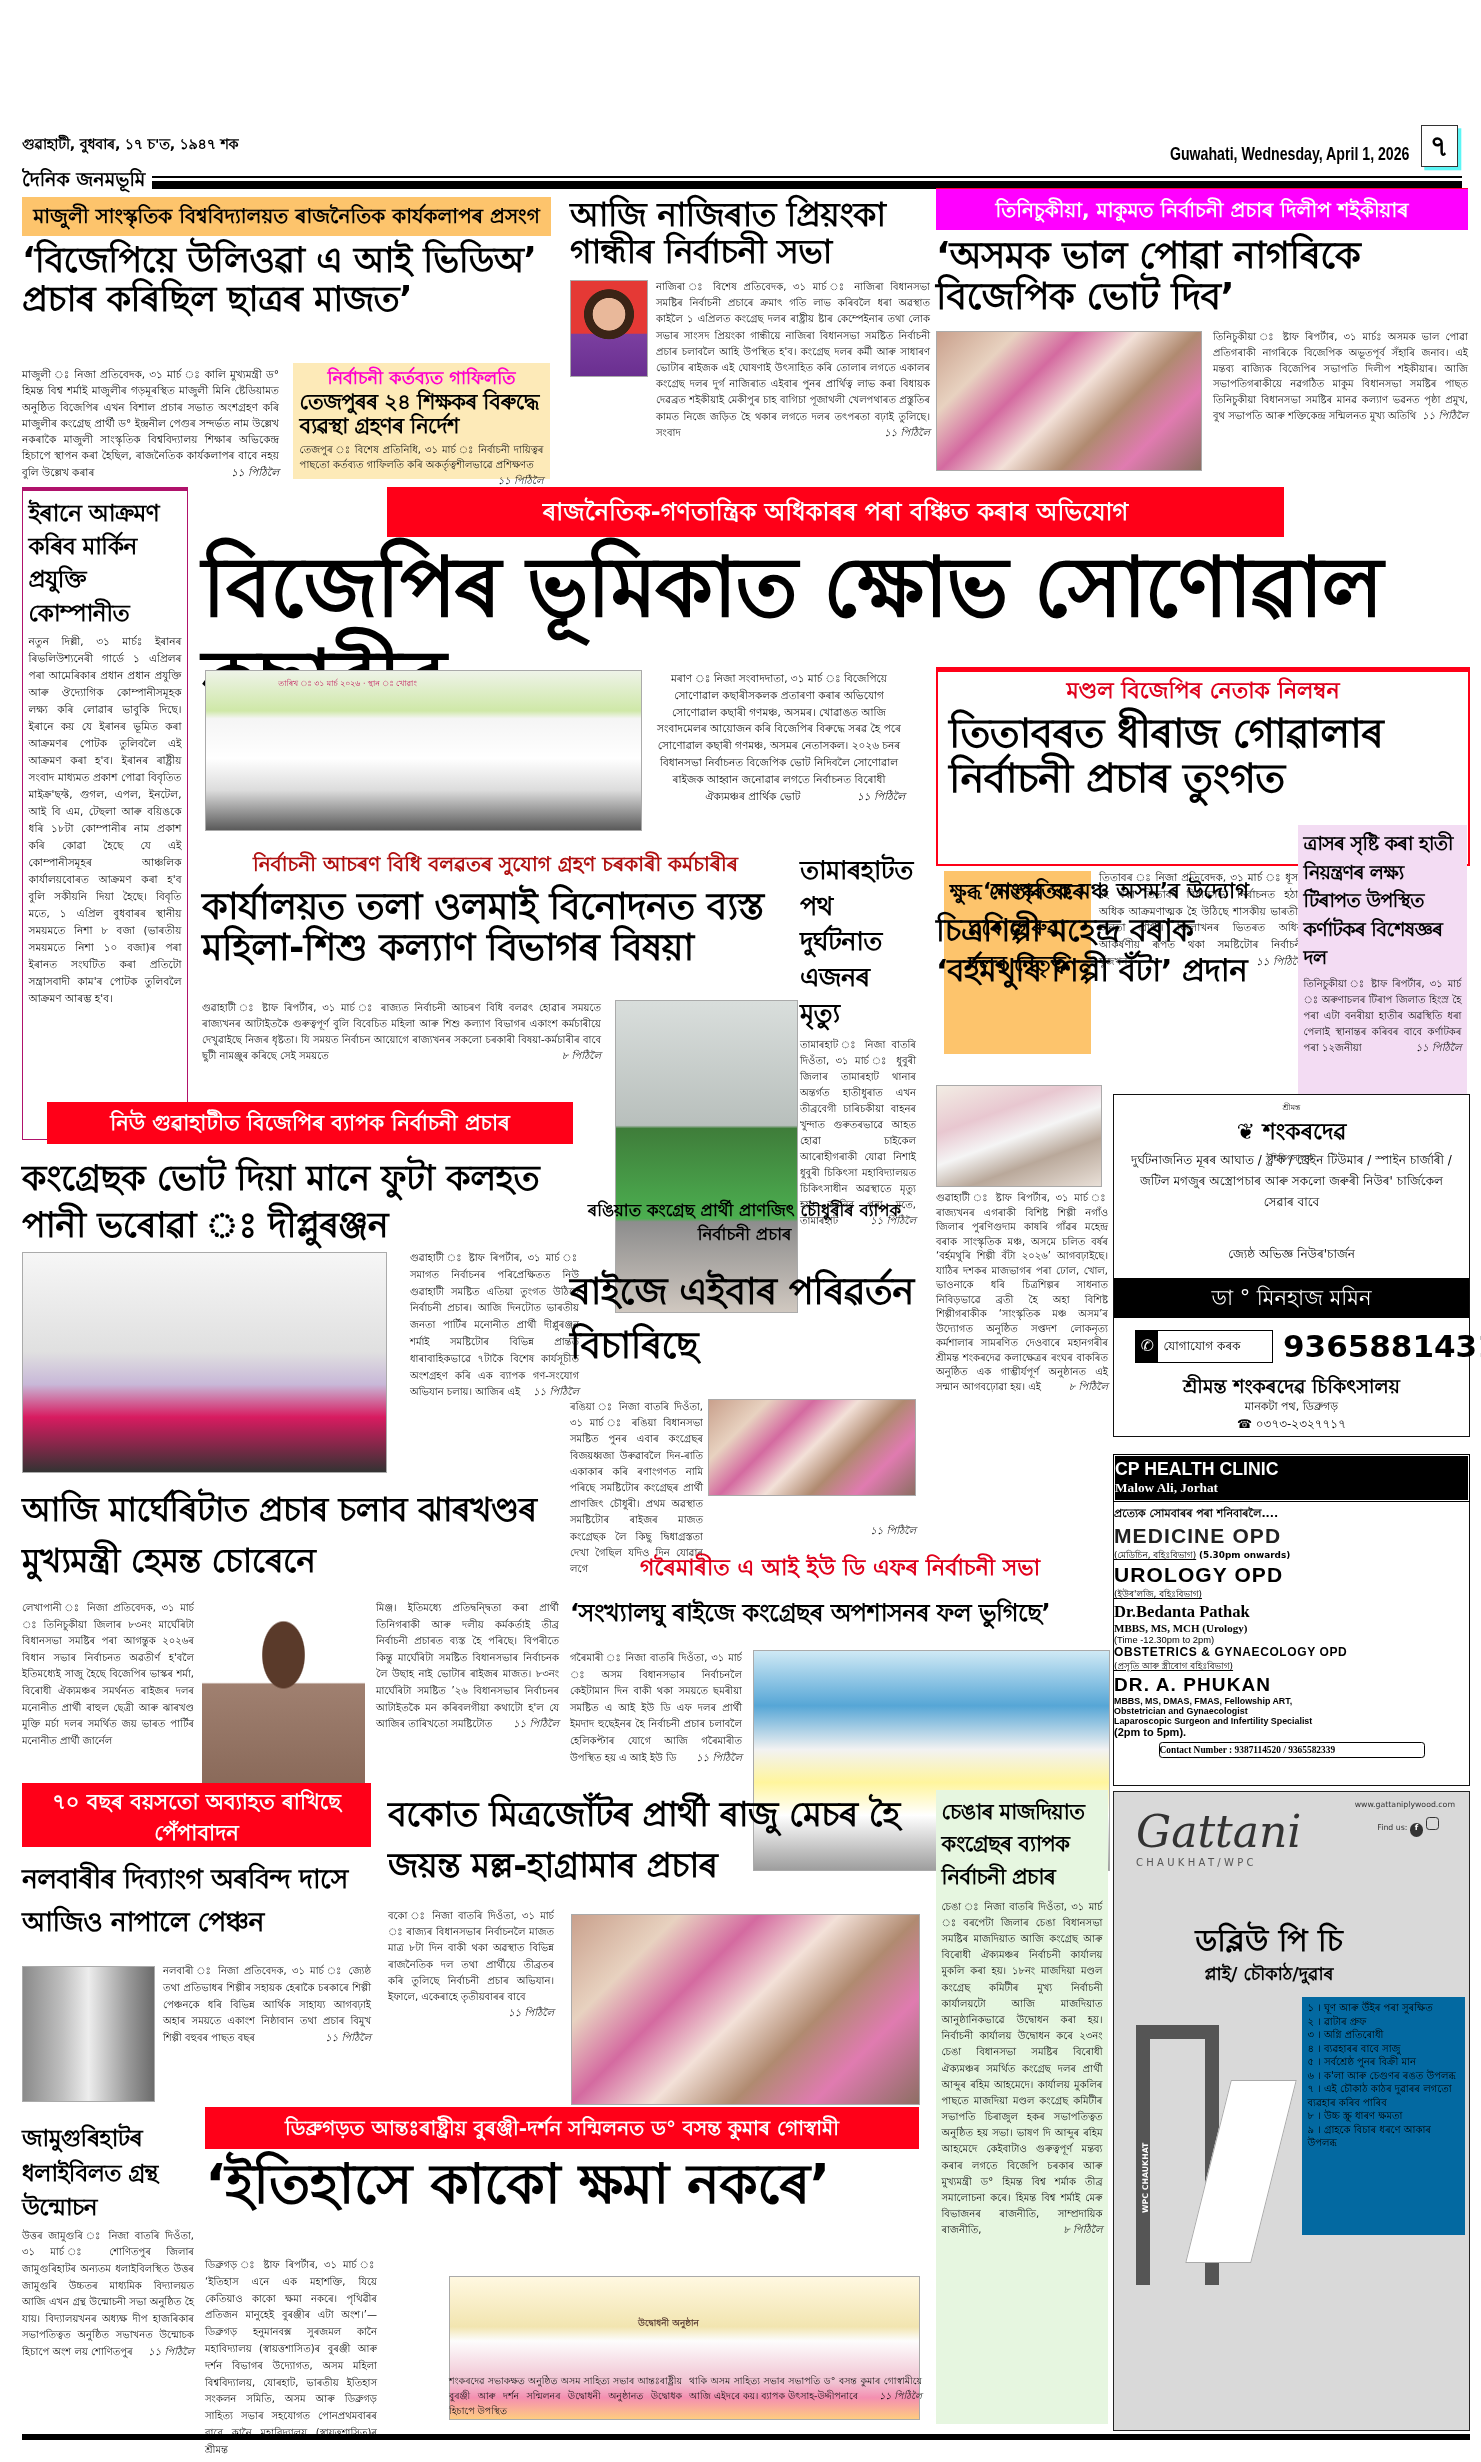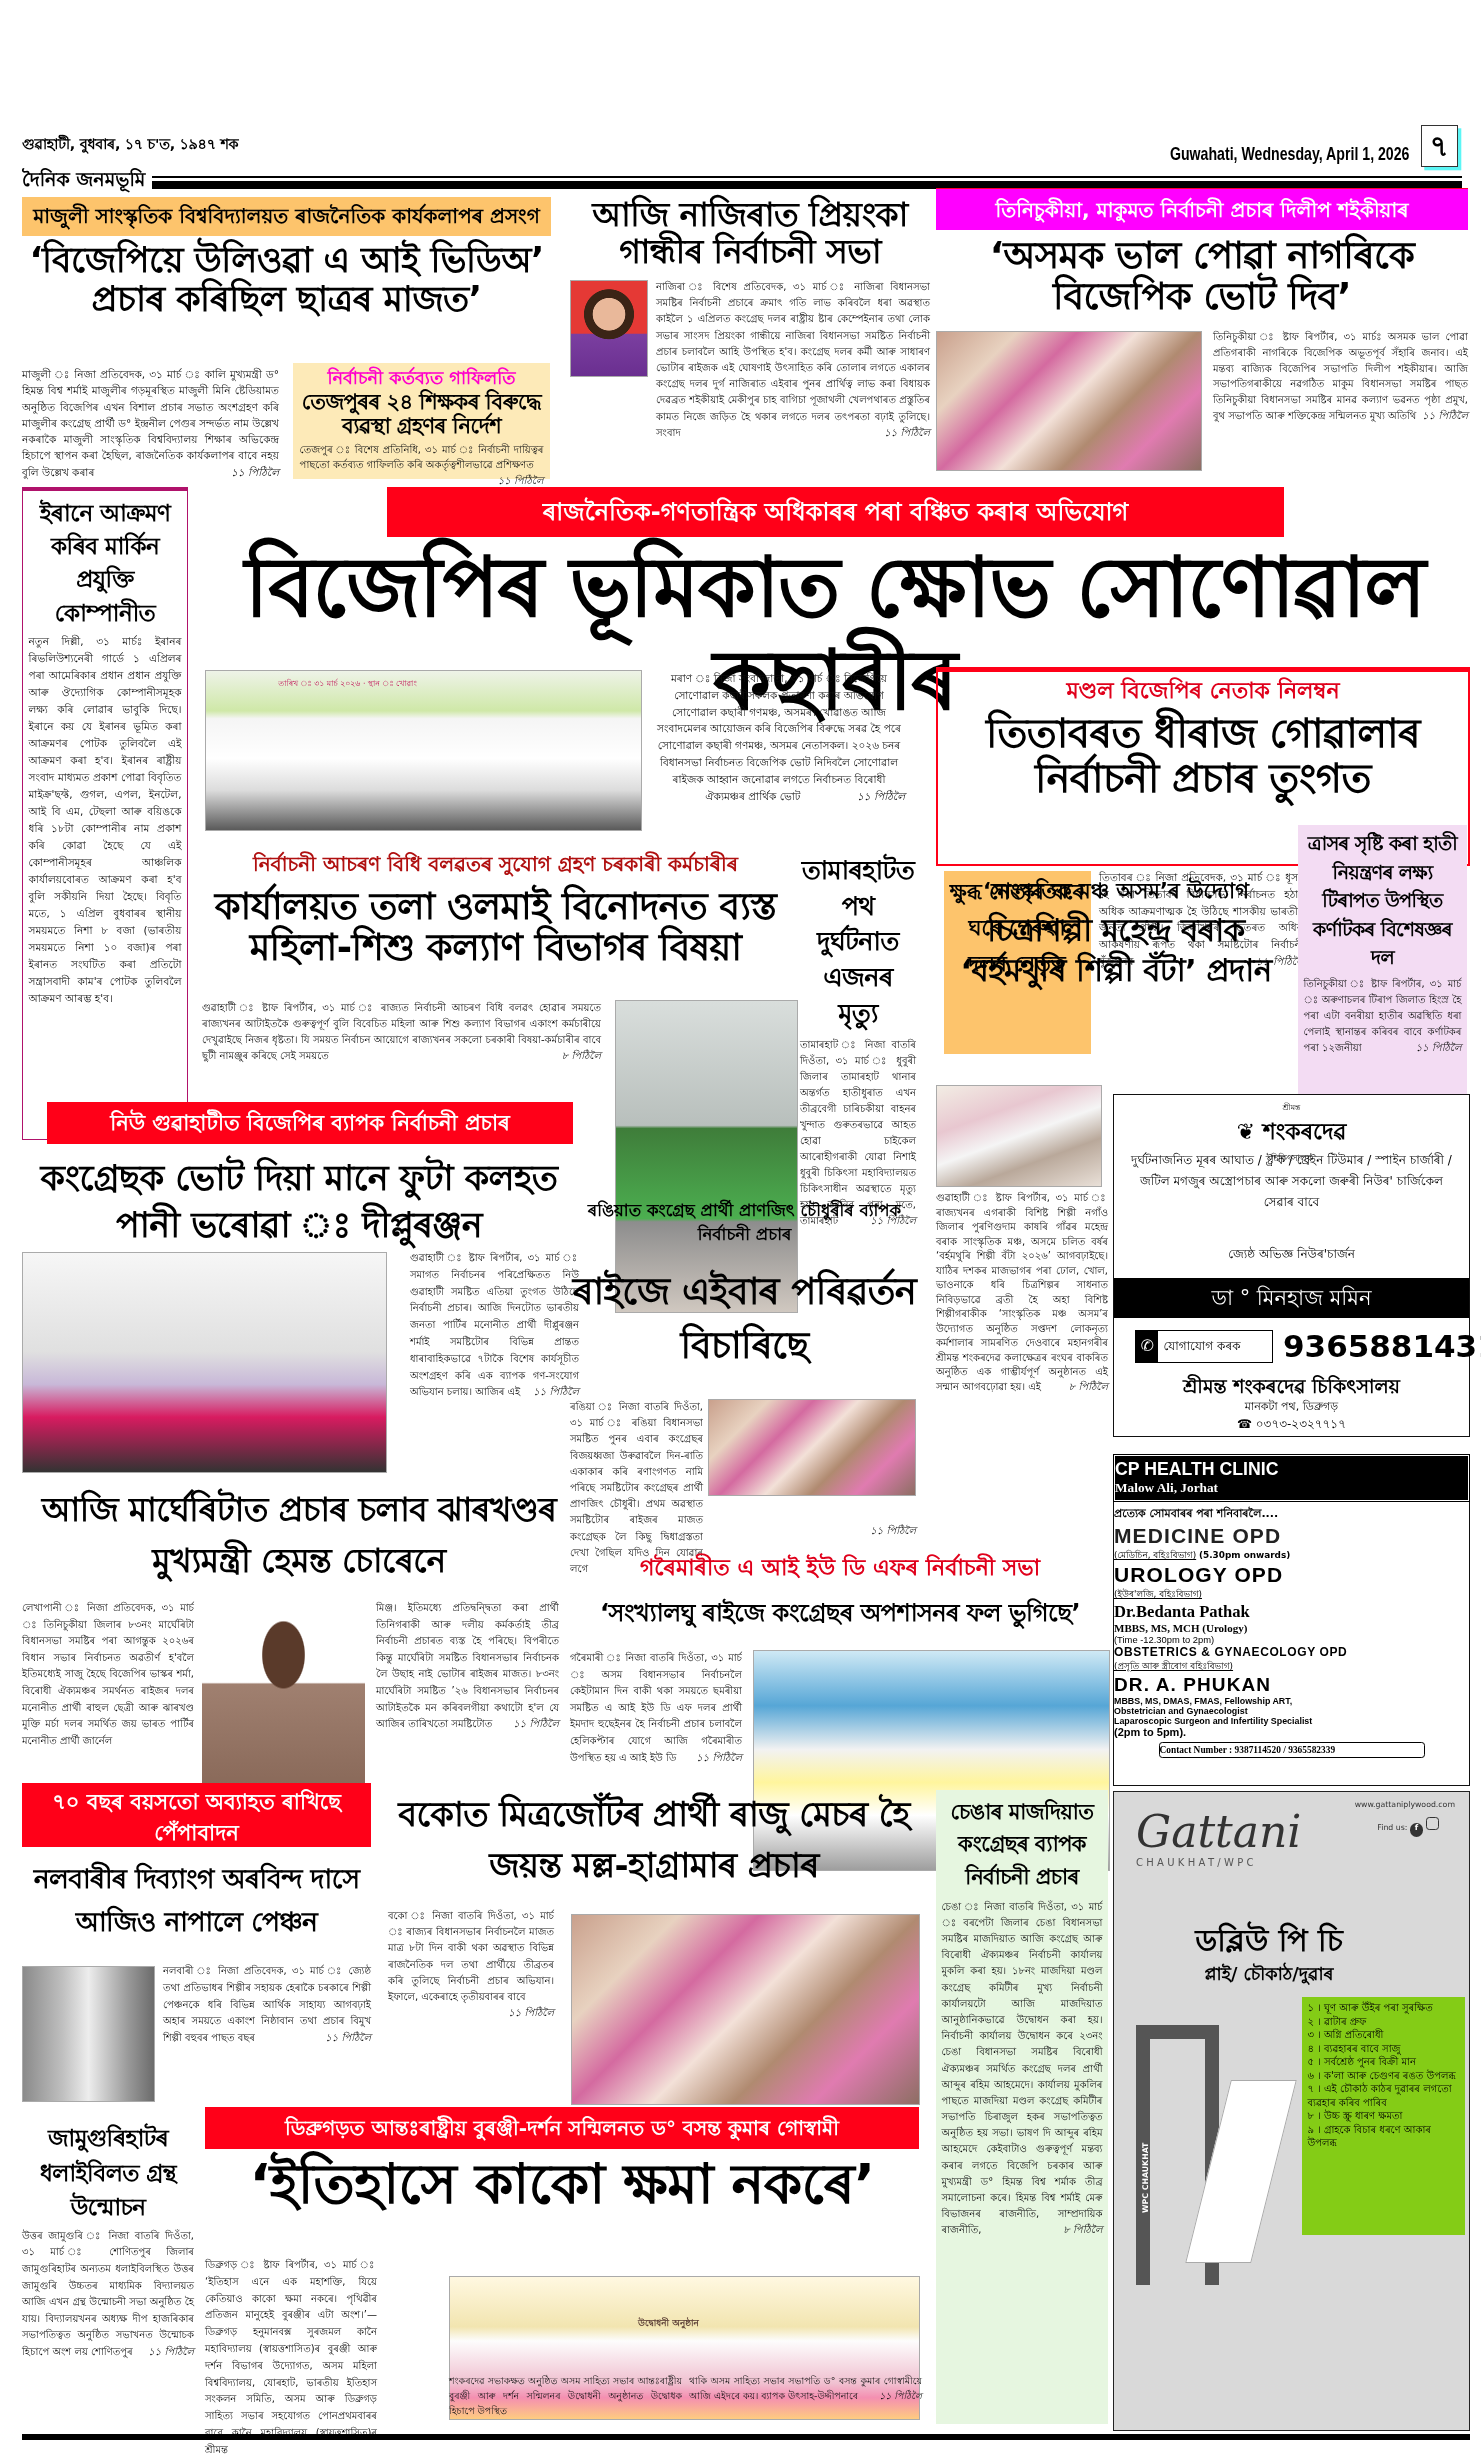--- a/index.html
+++ b/index.html
@@ -1,19 +1,19 @@
 <!DOCTYPE html>
 <html style="font-size:8.9px"><head>
 <meta charset="utf-8">
 <style>
 *{box-sizing:border-box;margin:0;padding:0}
 html,body{width:1481px;height:2462px;background:#fff;overflow:hidden}
 body{font-family:"DejaVu Sans",sans-serif;color:#000;position:relative}
 .abs{position:absolute}
-.hl{font-family:"DejaVu Sans",sans-serif;font-weight:bold;line-height:1.12;text-align:center;letter-spacing:-0.6px}
+.hl{font-family:"DejaVu Sans",sans-serif;font-weight:bold;line-height:1.12;letter-spacing:-0.6px}
 .body{font-family:"DejaVu Sans",sans-serif;font-size:11.6px;line-height:1.55;text-align:justify;color:#111}
 .cont{font-style:italic;float:right;margin-left:4.4px}
 .kicker{text-align:center;font-weight:bold;line-height:1.1}
 .photo{position:absolute;overflow:hidden;border:0.6px solid #aaa}
 .ph-crowd{background:linear-gradient(135deg,#c9a08c 0%,#e8d2c0 20%,#d46aa0 35%,#f3e1d8 50%,#b08a70 65%,#e07bb0 80%,#8d6e63 100%)}
 .ph-room{background:linear-gradient(180deg,#eef3e8 0%,#cfe8a8 25%,#f5f5f5 30%,#ffffff 55%,#dcdcdc 75%,#5a5a5a 100%)}
 .ph-face{background:radial-gradient(circle at 50% 35%,#e9b89a 0 22%,#3b2416 23% 34%,transparent 35%),linear-gradient(180deg,#e53935 0%,#e53935 55%,#7b3fa0 56%,#6a2f90 100%)}
 .ph-door{background:linear-gradient(180deg,#d9dedc 0%,#b8bfbc 40%,#3f7d3a 41%,#4caf50 70%,#8d8d8d 71%,#d0c8c0 100%)}
 .ph-hall{background:linear-gradient(160deg,#f2ede4 0%,#e8c7d0 30%,#f5f5f5 50%,#b9a89a 70%,#e9e0d8 100%)}
 .ph-soren{background:radial-gradient(ellipse at 50% 30%,#5a3a2a 0 18%,transparent 19%),linear-gradient(180deg,#fff 0%,#fff 45%,#a08070 46%,#8a6a5a 100%)}
@@ -237,21 +237,21 @@
     <div style="font-size:10px;letter-spacing:3.3px;color:#555">CHAUKHAT/WPC</div>
   </div>
   <div class="abs" style="right:14px;top:8.3px;font-size:7.8px;color:#333">www.gattaniplywood.com</div>
   <div class="abs" style="right:30px;top:25px;font-size:7.8px;color:#333">
     <span>Find us:</span>
     <span style="display:inline-block;width:13.3px;height:13.3px;border-radius:50%;background:#333;color:#fff;text-align:center;font-weight:bold">f</span>
     <span style="display:inline-block;width:13.3px;height:13.3px;border-radius:3.3px;border:1.7px solid #333"></span>
   </div>
   <div class="abs" style="left:0;top:125px;width:354px;text-align:center;font-size:30px;font-weight:bold;padding-right:44px">ডব্লিউ পি চি</div>
   <div class="abs" style="left:0;top:169px;width:354px;text-align:center;font-size:17.7px;font-weight:bold;padding-right:44px">প্লাই/ চৌকাঠ/দুৱাৰ</div>
-  <div class="abs" style="left:188px;top:205px;width:163px;height:238px;background:#84cc16;padding:4.4px 5.5px;font-size:10px;line-height:1.35">
+  <div class="abs" style="left:188px;top:205px;width:163px;height:238px;background:#0369a1;padding:4.4px 5.5px;font-size:10px;line-height:1.35">
     <div>১ । ঘূণ আৰু উঁইৰ পৰা সুৰক্ষিত</div>
     <div>২ । ৱাটাৰ প্ৰুফ</div>
     <div>৩ । অগ্নি প্ৰতিৰোধী</div>
     <div>৪ । ব্যৱহাৰৰ বাবে সাজু</div>
     <div>৫ । সৰ্বশ্ৰেষ্ঠ পুনৰ বিক্ৰী মান</div>
     <div>৬ । ক'লা আৰু চেগুণৰ ৰঙত উপলব্ধ</div>
     <div>৭ । এই চৌকাঠ কাঠৰ দুৱাৰৰ লগতো ব্যৱহাৰ কৰিব পাৰিব</div>
     <div>৮ । উচ্চ স্ক্ৰু ধাৰণ ক্ষমতা</div>
     <div>৯ । গ্ৰাহকে বিচাৰ ধৰণে আকাৰ উপলব্ধ</div>
   </div>

